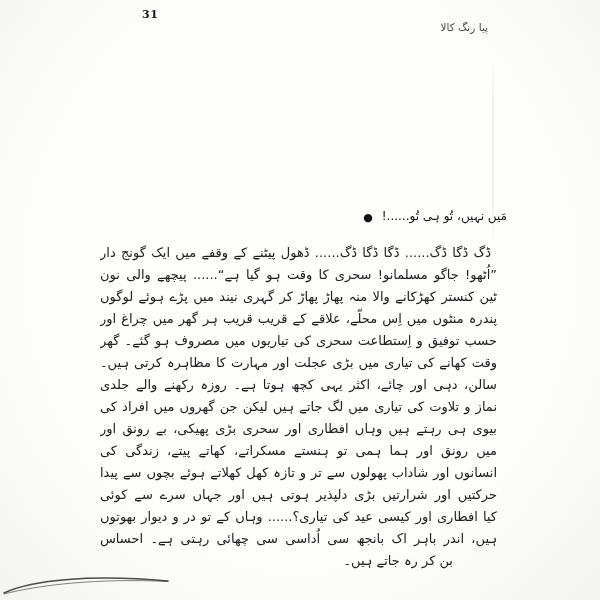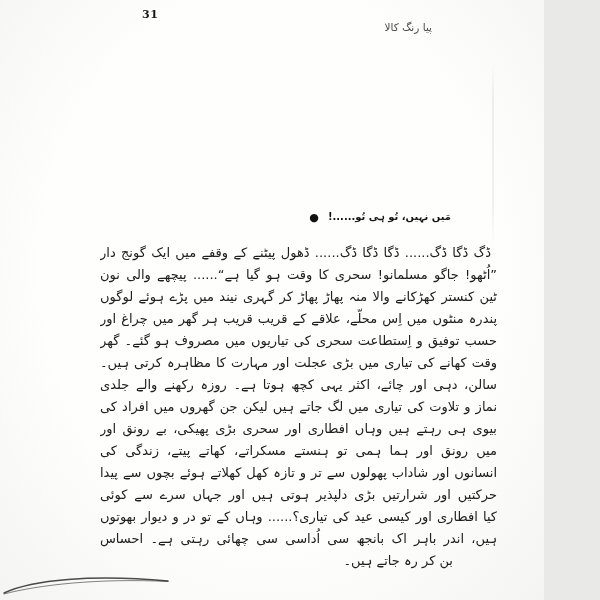--- a/index.html
+++ b/index.html
@@ -7,21 +7,21 @@
     --ink:#1f1f1f;
   }
   html,body{margin:0;padding:0;}
   body{
     width:600px;height:600px;
     font-family:"DejaVu Sans",sans-serif;
     background:#e9e9e7;
   }
   .page{
     position:relative;
-    width:544px;height:600px;
+    width:600px;height:600px;
     background:
       radial-gradient(ellipse at 50% 45%, rgba(255,255,255,0.6) 60%, rgba(0,0,0,0.03) 100%),
       var(--paper);
     overflow:hidden;
     color:var(--ink);
   }
   
   .page-number{
     position:absolute;left:142px;top:8px;
     font-family:"DejaVu Serif",serif;
@@ -45,21 +45,21 @@
     position:absolute;top:203px;right:93px;
     display:flex;align-items:center;gap:9px;
     height:26px;
   }
   .bullet-icon{
     font-size:11px;line-height:1;color:#111;
     transform:translateY(1px);
   }
   .heading-text{
     direction:rtl;
-    font-size:10px;font-weight:bold;
+    font-size:12px;font-weight:normal;
     color:#141414;
     white-space:nowrap;
     letter-spacing:0.2px;
   }
   
   .body-text{
     position:absolute;left:100px;top:242px;
     width:397px;
   }
   .text-line{

